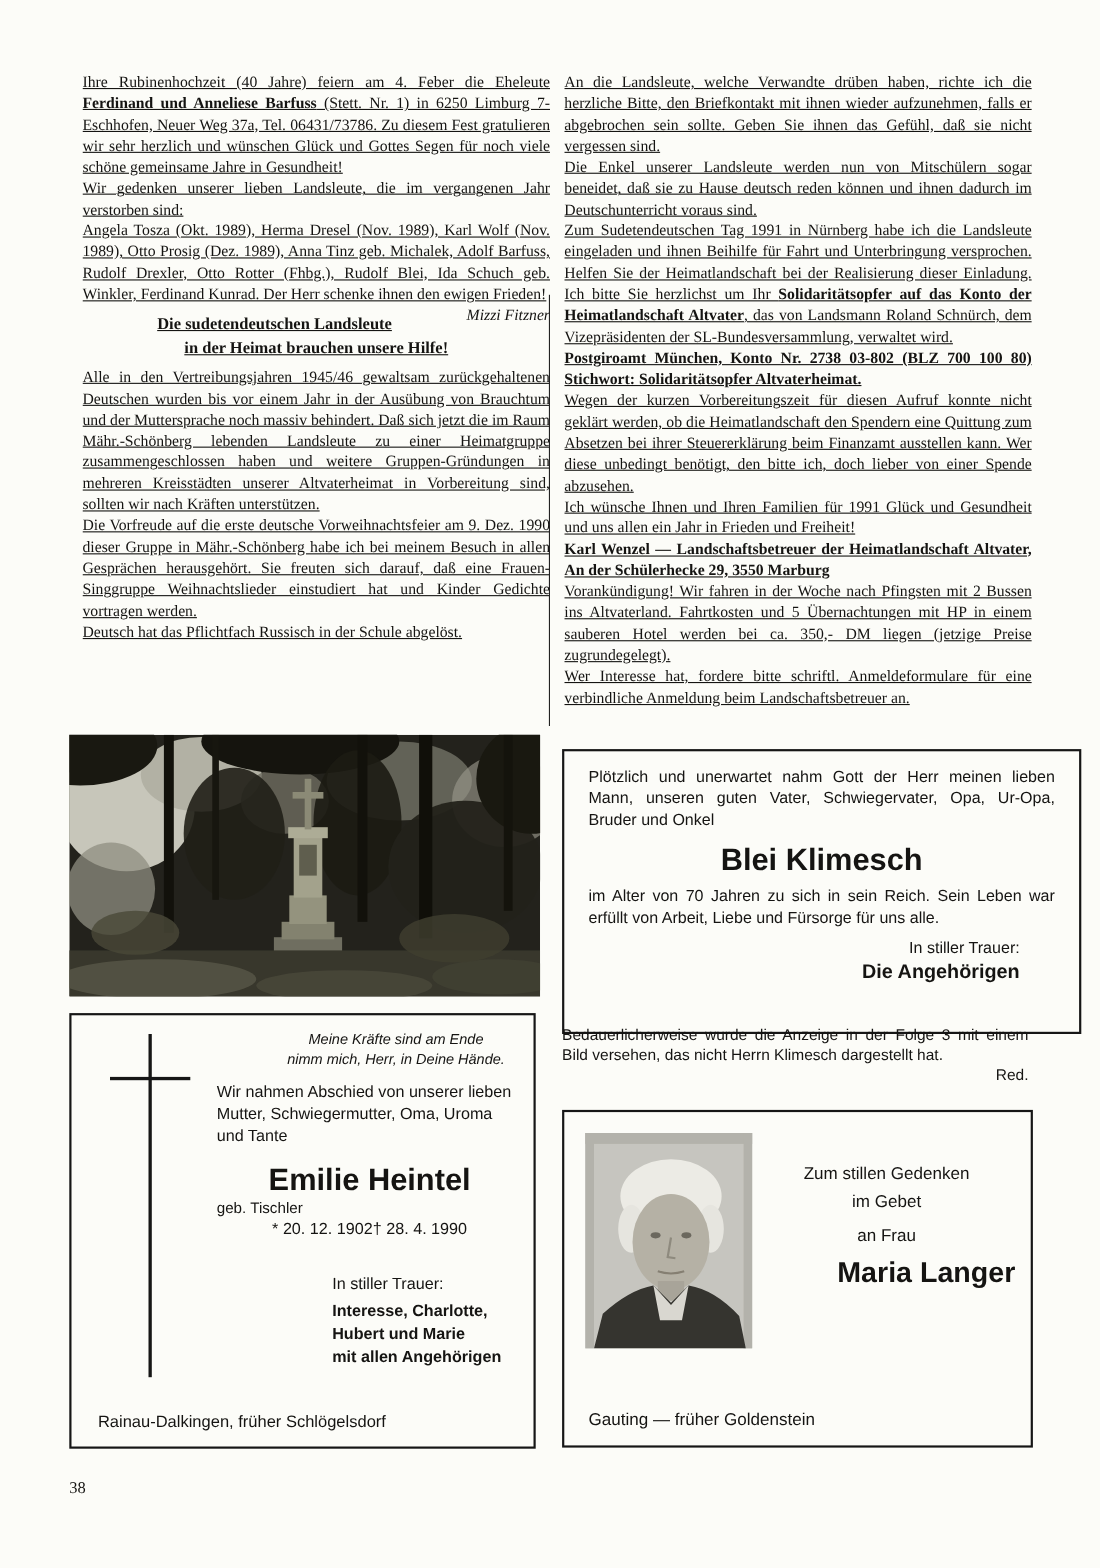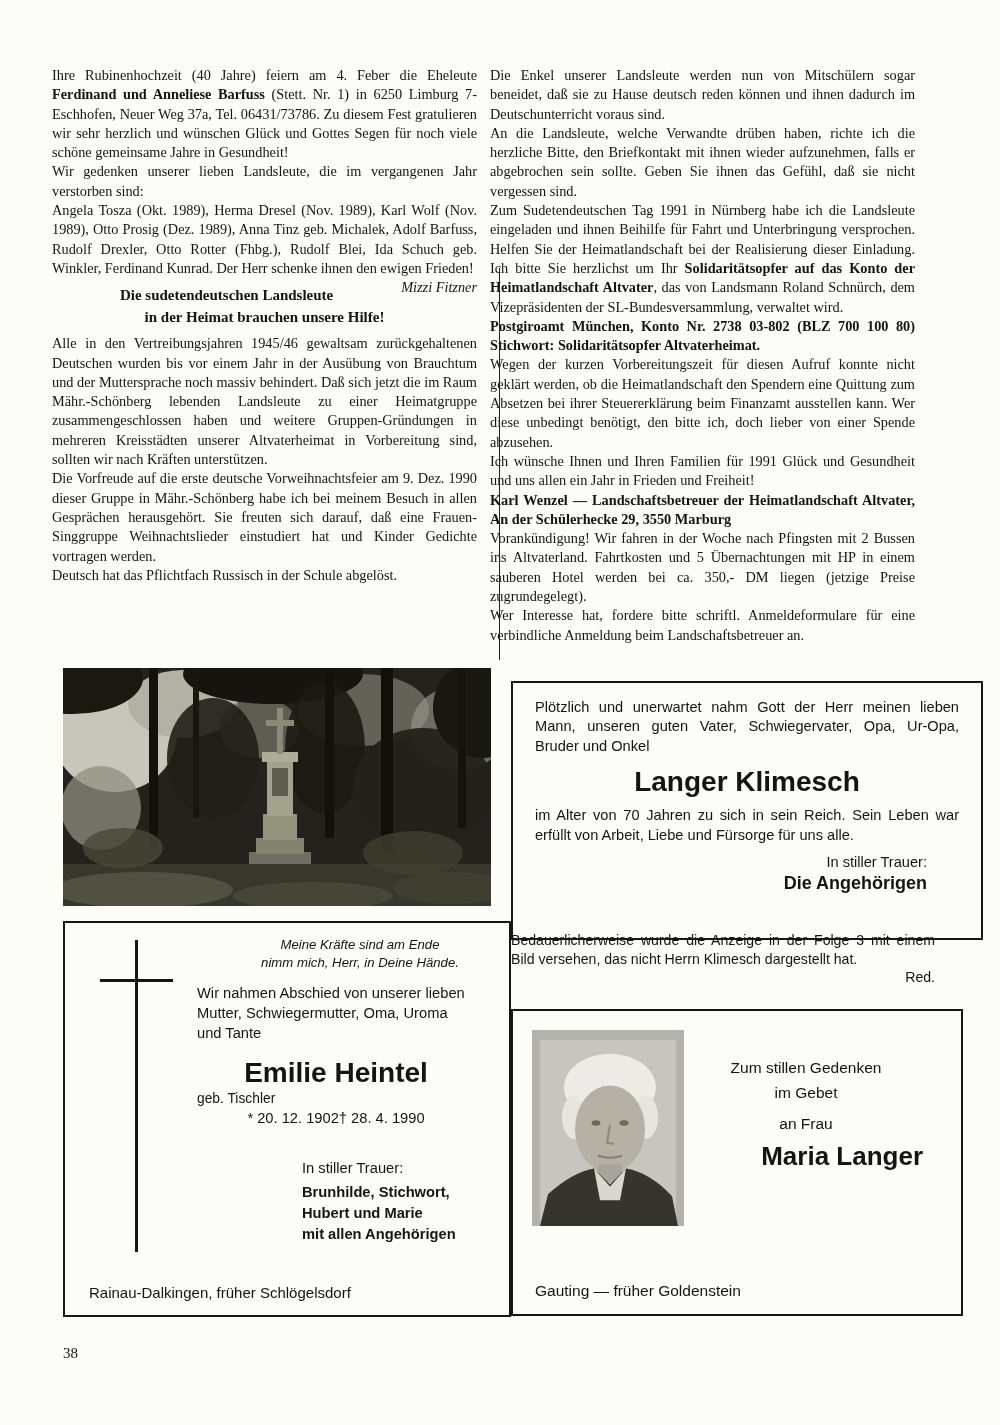--- a/index.html
+++ b/index.html
@@ -1,33 +1,33 @@
 <!DOCTYPE html>
 <html><head>
 <meta charset="utf-8">
 <style>
   html,body{margin:0;padding:0;background:#d6d6d2;}
   .page{position:relative;width:1000px;height:1425px;background:#fcfcf8;color:#151412;
         font-family:"Liberation Serif",serif;overflow:hidden;margin:0 auto;}
 
   
-  .article{position:absolute;left:52px;top:66px;width:873px;display:flex;gap:13px;}
+  .article{position:absolute;left:75px;top:66px;width:873px;display:flex;gap:13px;text-decoration:underline;}
   .col{width:425px;height:602px;overflow:hidden;font-size:14.3px;line-height:19.3px;text-align:justify;}
   .col p{margin:0;}
   b{font-weight:bold;}
   .sig{float:right;font-style:italic;}
   .heading{font-size:15px;line-height:21.5px;text-align:center;font-weight:bold;margin:7px 0 6px;}
   .divider{position:absolute;left:499px;top:268px;width:1px;height:392px;background:#222;}
 
   
   .photo{position:absolute;left:63px;top:668px;width:428px;height:238px;}
   .photo svg{display:block;width:100%;height:100%;}
 
   
-  .obit{border:2px solid #161616;background:#fcfcf8;font-family:"Liberation Sans",sans-serif;padding-left:24px;}
+  .obit{border:2px solid #161616;background:#fcfcf8;font-family:"Liberation Sans",sans-serif;}
   .klimesch{position:absolute;left:511px;top:681px;width:424px;height:240px;padding:15px 22px 0;}
   .klimesch .obit-intro{font-size:14.6px;line-height:19.4px;text-align:justify;margin:0;}
   .klimesch .obit-name{font-size:28px;font-weight:bold;text-align:center;margin:10px 0 8px;}
   .klimesch .obit-body{font-size:14.6px;line-height:19.4px;text-align:justify;margin:0;}
   .klimesch .obit-trauer{font-size:14.6px;text-align:right;padding-right:32px;margin-top:9px;}
   .klimesch .obit-mourners{font-size:18px;font-weight:bold;text-align:right;padding-right:32px;margin-top:3px;}
 
   .correction{position:absolute;left:511px;top:931px;width:424px;
         font-family:"Liberation Sans",sans-serif;font-size:14.1px;line-height:18.6px;text-align:justify;}
   .correction .red{text-align:right;margin-top:0;}
@@ -68,22 +68,22 @@
     <div class="col">
       <p class="para"><span>Ihre Rubinenhochzeit (40 Jahre) feiern am 4. Feber die Eheleute </span><b>Ferdinand und Anneliese Barfuss</b><span> (Stett. Nr. 1) in 6250 Limburg 7-Eschhofen, Neuer Weg 37a, Tel. 06431/73786. Zu diesem Fest gratulieren wir sehr herzlich und wünschen Glück und Gottes Segen für noch viele schöne gemeinsame Jahre in Gesundheit!</span></p>
       <p class="para">Wir gedenken unserer lieben Landsleute, die im vergangenen Jahr verstorben sind:</p>
       <p class="para"><span>Angela Tosza (Okt. 1989), Herma Dresel (Nov. 1989), Karl Wolf (Nov. 1989), Otto Prosig (Dez. 1989), Anna Tinz geb. Michalek, Adolf Barfuss, Rudolf Drexler, Otto Rotter (Fhbg.), Rudolf Blei, Ida Schuch geb. Winkler, Ferdinand Kunrad. Der Herr schenke ihnen den ewigen Frieden!</span> <span class="sig">Mizzi Fitzner</span></p>
       <h2 class="heading"><span>Die sudetendeutschen Landsleute</span><br><span>in der Heimat brauchen unsere Hilfe!</span></h2>
       <p class="para">Alle in den Vertreibungsjahren 1945/46 gewaltsam zurückgehaltenen Deutschen wurden bis vor einem Jahr in der Ausübung von Brauchtum und der Muttersprache noch massiv behindert. Daß sich jetzt die im Raum Mähr.-Schönberg lebenden Landsleute zu einer Heimatgruppe zusammengeschlossen haben und weitere Gruppen-Gründungen in mehreren Kreisstädten unserer Altvaterheimat in Vorbereitung sind, sollten wir nach Kräften unterstützen.</p>
       <p class="para">Die Vorfreude auf die erste deutsche Vorweihnachtsfeier am 9. Dez. 1990 dieser Gruppe in Mähr.-Schönberg habe ich bei meinem Besuch in allen Gesprächen herausgehört. Sie freuten sich darauf, daß eine Frauen-Singgruppe Weihnachtslieder einstudiert hat und Kinder Gedichte vortragen werden.</p>
       <p class="para">Deutsch hat das Pflichtfach Russisch in der Schule abgelöst.</p>
     </div>
     <div class="col">
+      <p class="para">An die Landsleute, welche Verwandte drüben haben, richte ich die herzliche Bitte, den Briefkontakt mit ihnen wieder aufzunehmen, falls er abgebrochen sein sollte. Geben Sie ihnen das Gefühl, daß sie nicht vergessen sind.</p>
       <p class="para">Die Enkel unserer Landsleute werden nun von Mitschülern sogar beneidet, daß sie zu Hause deutsch reden können und ihnen dadurch im Deutschunterricht voraus sind.</p>
-      <p class="para">An die Landsleute, welche Verwandte drüben haben, richte ich die herzliche Bitte, den Briefkontakt mit ihnen wieder aufzunehmen, falls er abgebrochen sein sollte. Geben Sie ihnen das Gefühl, daß sie nicht vergessen sind.</p>
       <p class="para"><span>Zum Sudetendeutschen Tag 1991 in Nürnberg habe ich die Landsleute eingeladen und ihnen Beihilfe für Fahrt und Unterbringung versprochen. Helfen Sie der Heimatlandschaft bei der Realisierung dieser Einladung. Ich bitte Sie herzlichst um Ihr </span><b>Solidaritätsopfer auf das Konto der Heimatlandschaft Altvater</b><span>, das von Landsmann Roland Schnürch, dem Vizepräsidenten der SL-Bundesversammlung, verwaltet wird.</span></p>
       <p class="para"><b>Postgiroamt München, Konto Nr. 2738 03-802 (BLZ 700 100 80) Stichwort: Solidaritätsopfer Altvaterheimat.</b></p>
       <p class="para">Wegen der kurzen Vorbereitungszeit für diesen Aufruf konnte nicht geklärt werden, ob die Heimatlandschaft den Spendern eine Quittung zum Absetzen bei ihrer Steuererklärung beim Finanzamt ausstellen kann. Wer diese unbedingt benötigt, den bitte ich, doch lieber von einer Spende abzusehen.</p>
       <p class="para">Ich wünsche Ihnen und Ihren Familien für 1991 Glück und Gesundheit und uns allen ein Jahr in Frieden und Freiheit!</p>
       <p class="para"><b>Karl Wenzel — Landschaftsbetreuer der Heimatlandschaft Altvater, An der Schülerhecke 29, 3550 Marburg</b></p>
       <p class="para">Vorankündigung! Wir fahren in der Woche nach Pfingsten mit 2 Bussen ins Altvaterland. Fahrtkosten und 5 Übernachtungen mit HP in einem sauberen Hotel werden bei ca. 350,- DM liegen (jetzige Preise zugrundegelegt).</p>
       <p class="para">Wer Interesse hat, fordere bitte schriftl. Anmeldeformulare für eine verbindliche Anmeldung beim Landschaftsbetreuer an.</p>
     </div>
   </div>
   <div class="divider"></div>
@@ -120,21 +120,21 @@
       <ellipse cx="80" cy="222" rx="90" ry="18" fill="#5c5b4c" opacity="0.7"></ellipse>
       <ellipse cx="250" cy="228" rx="80" ry="14" fill="#504f40" opacity="0.6"></ellipse>
       <ellipse cx="390" cy="220" rx="60" ry="16" fill="#454436" opacity="0.6"></ellipse>
       <ellipse cx="60" cy="180" rx="40" ry="20" fill="#4a4938" opacity="0.8"></ellipse>
       <ellipse cx="350" cy="185" rx="50" ry="22" fill="#403f30" opacity="0.8"></ellipse>
     </svg>
   </div>
 
   <div class="obit klimesch">
     <p class="obit-intro">Plötzlich und unerwartet nahm Gott der Herr meinen lieben Mann, unseren guten Vater, Schwiegervater, Opa, Ur-Opa, Bruder und Onkel</p>
-    <div class="obit-name">Langer Klimesch</div>
+    <div class="obit-name">Blei Klimesch</div>
     <p class="obit-body">im Alter von 70 Jahren zu sich in sein Reich. Sein Leben war erfüllt von Arbeit, Liebe und Fürsorge für uns alle.</p>
     <div class="obit-trauer">In stiller Trauer:</div>
     <div class="obit-mourners">Die Angehörigen</div>
   </div>
 
   <div class="correction">
     <p style="margin:0;">Bedauerlicherweise wurde die Anzeige in der Folge 3 mit einem Bild versehen, das nicht Herrn Klimesch dargestellt hat.</p>
     <p class="red">Red.</p>
   </div>
 
@@ -149,21 +149,21 @@
       <p class="intro">Wir nahmen Abschied von unserer lieben Mutter, Schwiegermutter, Oma, Uroma und Tante</p>
       <div class="name">Emilie Heintel</div>
       <div class="maiden">geb. Tischler</div>
       <div class="dates">
         <span>* 20. 12. 1902</span>
         <span>† 28. 4. 1990</span>
       </div>
       <div class="trauer-block">
         <div>In stiller Trauer:</div>
         <div class="mourners">
-          <div>Brunhilde, Stichwort,</div>
+          <div>Interesse, Charlotte,</div>
           <div>Hubert und Marie</div>
           <div>mit allen Angehörigen</div>
         </div>
       </div>
     </div>
     <div class="place">Rainau-Dalkingen, früher Schlögelsdorf</div>
   </div>
 
   <div class="obit langer">
     <div class="portrait">

